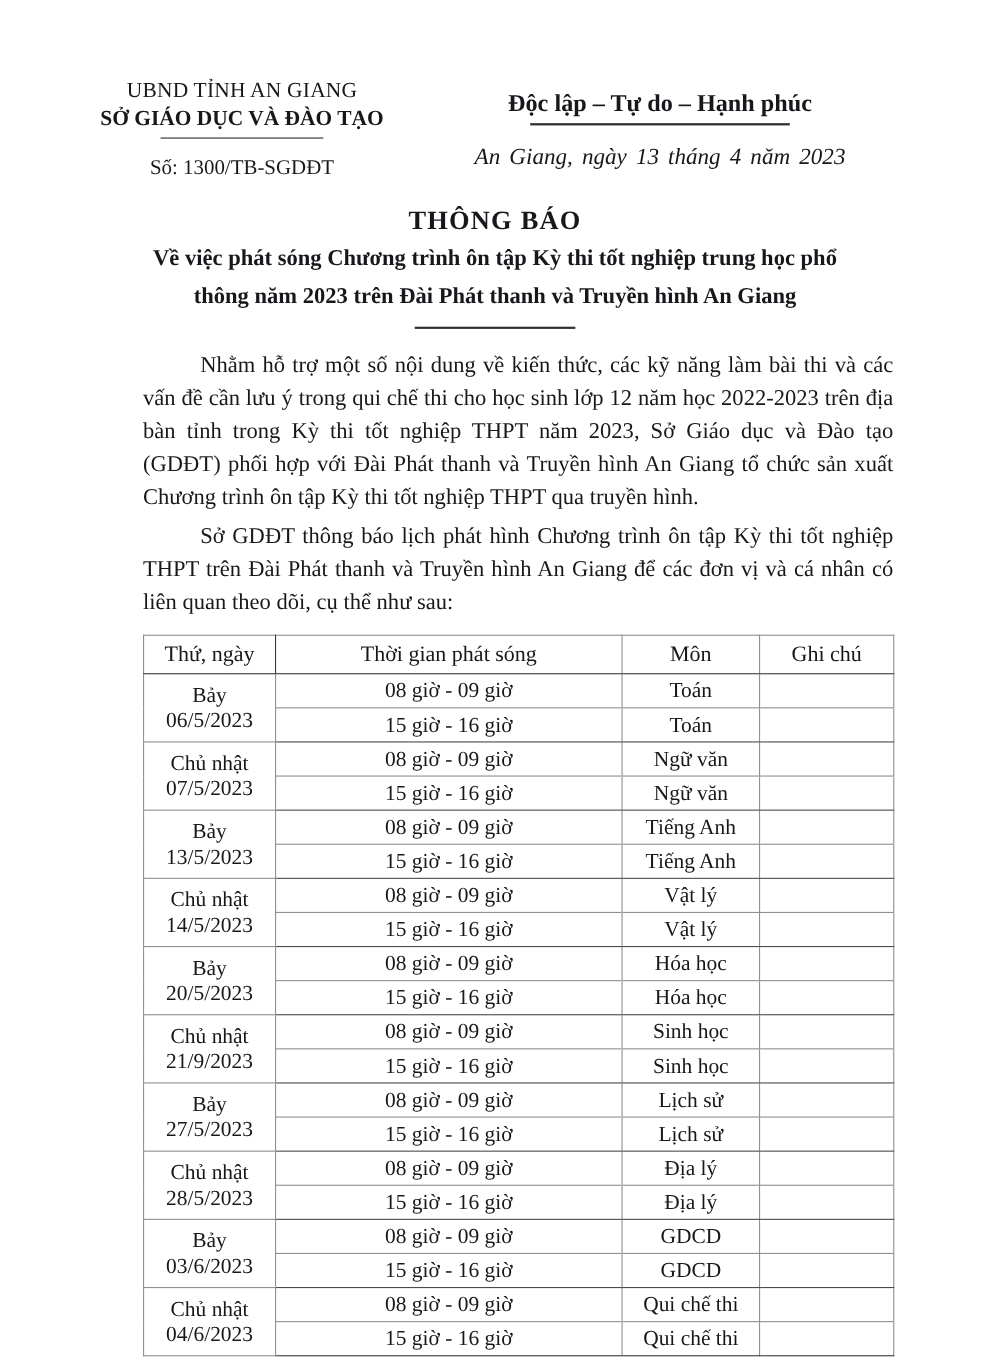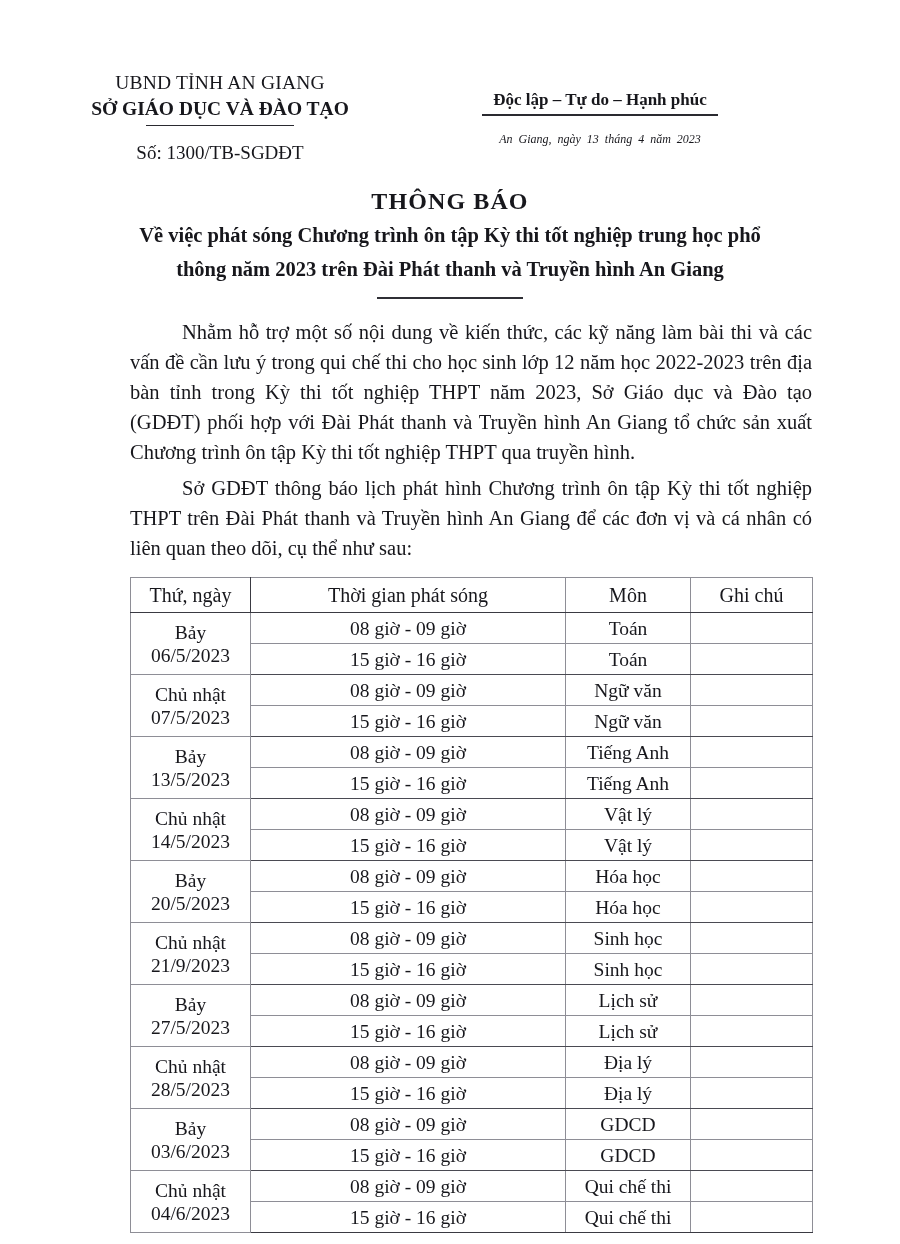--- a/index.html
+++ b/index.html
@@ -63,39 +63,39 @@
     font-size: 19px;
     margin-top: 21px;
   }
   .nation-line {
     font-size: 20.5px;
     font-weight: bold;
     letter-spacing: .2px;
     line-height: 1.3;
   }
   .motto-line {
-    font-size: 17px;
+    font-size: 22px;
     font-weight: bold;
     line-height: 1.3;
     display: inline-block;
     position: relative;
     margin-top: 1px;
   }
   .motto-line::after {
     content: "";
     position: absolute;
     left: 50%;
     transform: translateX(-50%);
     bottom: -5px;
     width: 236px;
     height: 1.6px;
     background: #2a2a30;
   }
   .date-line {
-    font-size: 12px;
+    font-size: 21px;
     font-style: italic;
     margin-top: 21px;
     word-spacing: 3px;
   }
 
   
   .title-block {
     text-align: center;
     margin-top: 22px;
     padding: 0 118px;

